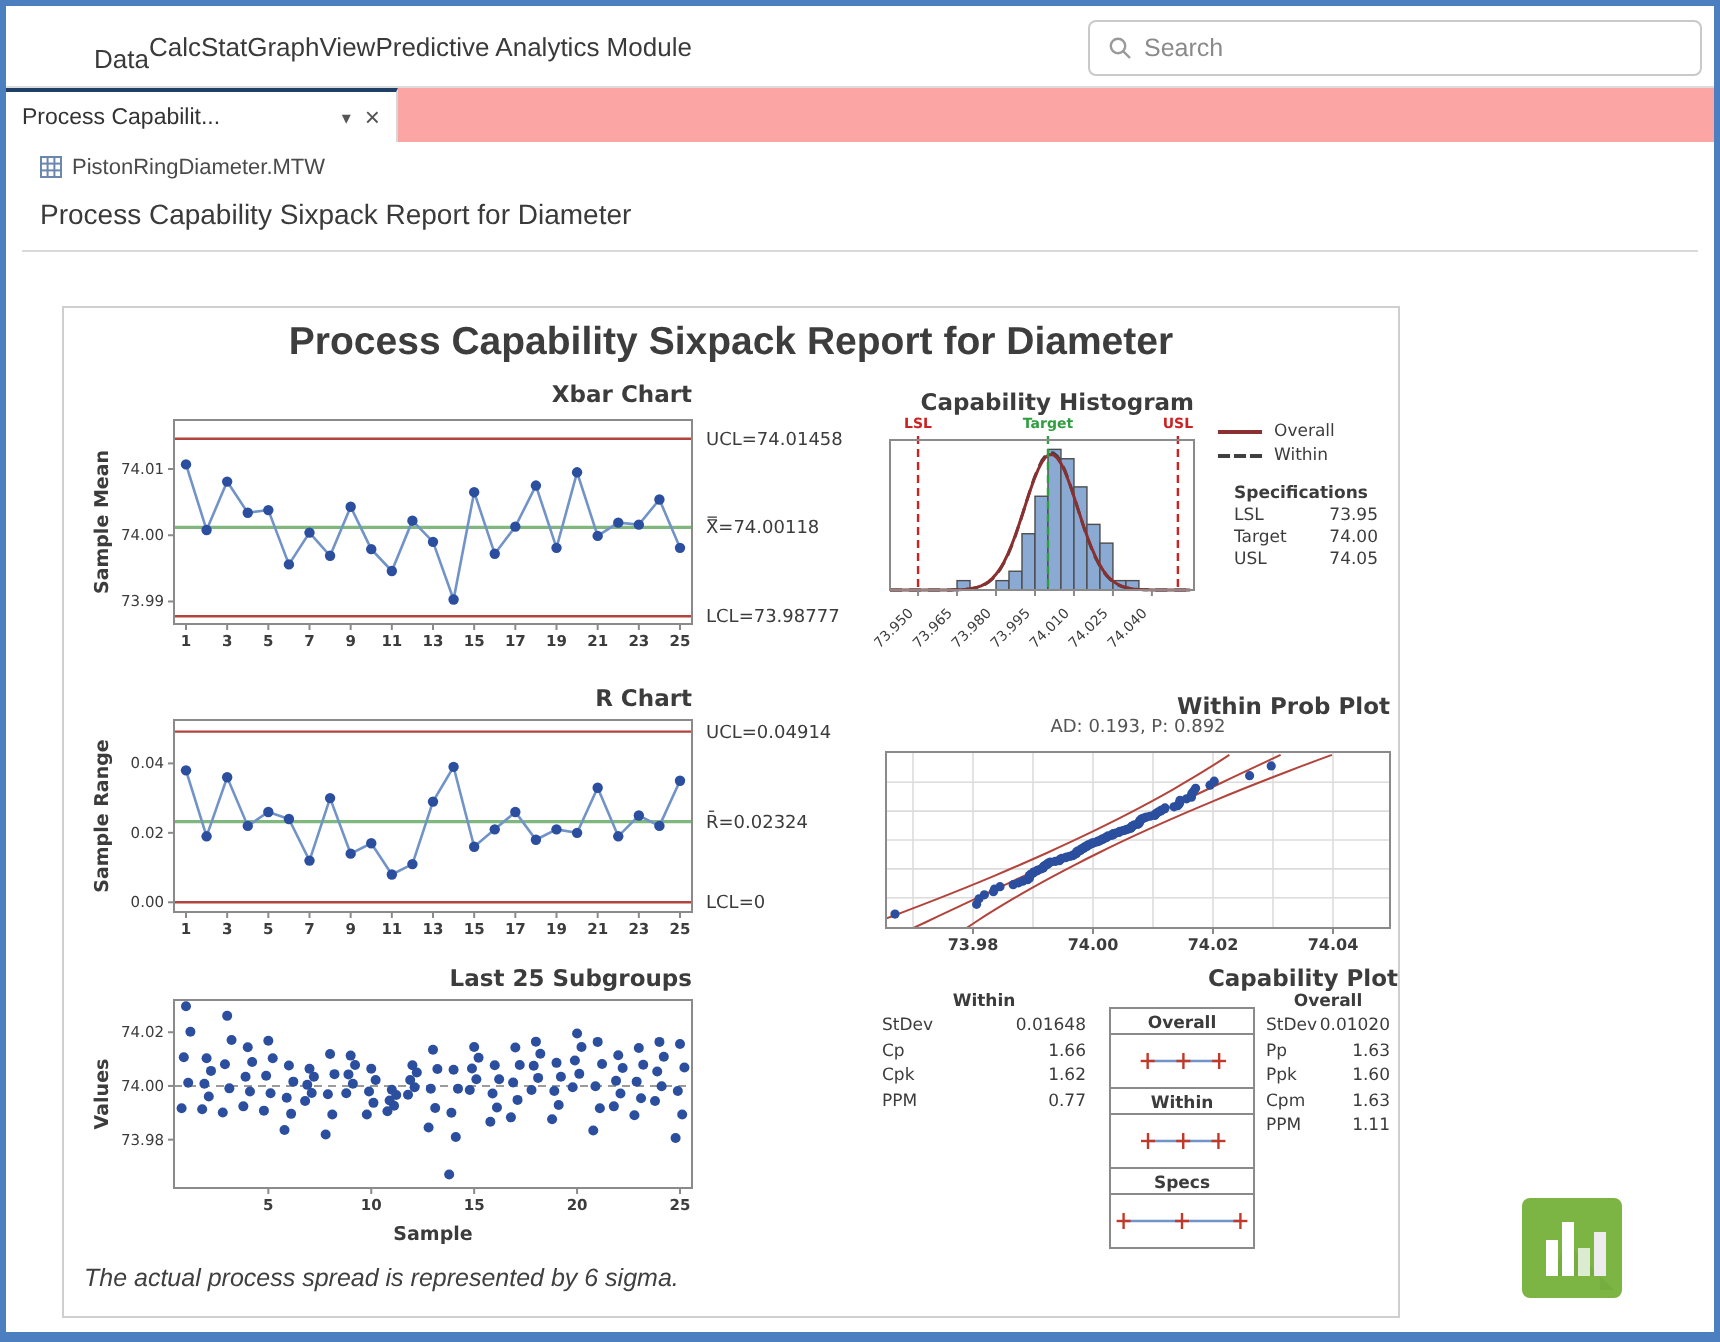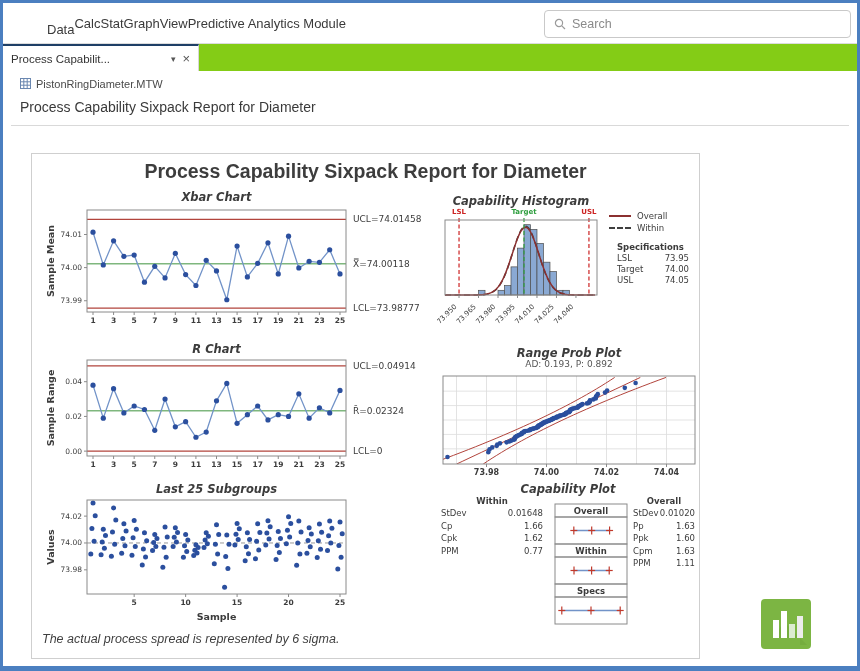--- a/index.html
+++ b/index.html
@@ -8,38 +8,38 @@
     font-family:"Liberation Sans",sans-serif;color:#3a3a3a;}
   
   .menubar{position:absolute;left:0;top:0;right:0;height:40px;background:#fff;display:flex;align-items:center;}
   .menu-item{font-size:13px;color:#3a3a3a;cursor:default;white-space:nowrap;}
   .menu-item:first-child{margin-left:44px;margin-top:12px;}
   .searchbox{position:absolute;right:6px;top:7px;width:305px;height:26px;border:1px solid #c9c9c9;
     border-radius:4px;display:flex;align-items:center;background:#fff;}
   .searchbox svg{margin:0 6px 0 9px;}
   .search-ph{font-size:12.5px;color:#8a8a8a;}
   
-  .tabbar{position:absolute;left:0;top:40px;right:0;height:27px;background:#84cc16;border-top:1px solid #dcdcdc;border-bottom:1px solid #e3e3e3;padding-left:12px;}
+  .tabbar{position:absolute;left:0;top:40px;right:0;height:27px;background:#fca5a5;border-top:1px solid #dcdcdc;border-bottom:1px solid #e3e3e3;padding-left:12px;}
   .tab{position:absolute;left:0;top:0;width:196px;height:27px;background:#fff;border-top:2px solid #1e3f66;
     border-right:1px solid #d7d7d7;box-sizing:border-box;display:flex;align-items:center;padding:0 8px;}
   .tab-label{font-size:11.5px;color:#333;white-space:nowrap;overflow:hidden;flex:1;}
   .tab-caret{font-size:9px;color:#555;margin:0 7px 0 4px;}
   .tab-close{font-size:13px;color:#555;line-height:11px;}
   
   .content{position:absolute;left:0;top:68px;right:0;bottom:0;background:#fff;}
   .wsrow{position:absolute;left:17px;top:7px;display:flex;align-items:flex-start;font-size:11px;color:#4a4a4a;}
   .wsrow svg{margin-right:5px;}
   .pagetitle{position:absolute;left:17px;top:28px;font-size:14px;color:#3a3a3a;}
   .hrule{position:absolute;left:8px;right:8px;top:54px;border-top:1px solid #d9d9d9;}
   
   .card{position:absolute;left:28px;top:82px;width:667px;height:504px;border:1px solid #cfcfcf;background:#fff;}
   .main-title{position:absolute;left:0;top:6px;width:100%;text-align:center;font-size:19.5px;font-weight:bold;color:#3d3d3d;}
   .panel{position:absolute;}
   .panel svg{position:absolute;left:0;top:0;font-family:"DejaVu Sans",sans-serif;}
-  .ptitle{position:absolute;top:0;text-align:center;font-size:11.5px;font-weight:bold;color:#3c3c3c;font-family:"DejaVu Sans",sans-serif;font-style:italic;}
+  .ptitle{position:absolute;top:0;text-align:right;font-size:11.5px;font-weight:bold;color:#3c3c3c;font-family:"DejaVu Sans",sans-serif;}
   .psub{position:absolute;text-align:center;font-size:9px;color:#555;font-family:"DejaVu Sans",sans-serif;}
   .footnote{position:absolute;left:10px;top:478px;font-size:12.5px;font-style:italic;color:#3f3f3f;}
   
   .legend{position:absolute;left:172px;top:16px;width:88px;font-family:"DejaVu Sans",sans-serif;font-size:8.5px;color:#3c3c3c;}
   .leg-row{display:flex;align-items:center;height:12px;}
   .leg-line{width:22px;margin-right:6px;border-top:2px solid #8b3030;}
   .leg-line.dash{border-top:2px dashed #3f3f3f;}
   .leg-specs-h{font-weight:bold;margin:8px 0 1px 8px;}
   .spec-row{display:flex;justify-content:space-between;margin-left:8px;width:72px;height:11px;}
   
@@ -299,21 +299,21 @@
             <line x1="298" x2="298" y1="114" y2="117" stroke="#8a8a8a" stroke-width="1"></line>
             <text x="298" y="125" font-size="7.5" fill="#3c3c3c" text-anchor="middle" font-weight="bold">25</text>
             <text x="311" y="26.832911392405055" font-size="9" fill="#3c3c3c">UCL=0.04914</text>
             <text x="311" y="71.79493670886076" font-size="9" fill="#3c3c3c">R̄=0.02324</text>
             <text x="311" y="112.13924050632912" font-size="9" fill="#3c3c3c">LCL=0</text>
             <text x="12" y="66" font-size="9.5" fill="#3c3c3c" font-weight="bold" text-anchor="middle" transform="rotate(-90 12 66)">Sample Range</text>
           </svg>
       </div>
 
       <div class="panel" style="left:405px;top:192px;width:262px;height:132px">
-        <div class="ptitle" style="left:6px;width:252px">Range Prob Plot</div>
+        <div class="ptitle" style="left:6px;width:252px">Within Prob Plot</div>
         <div class="psub" style="left:6px;top:13px;width:252px">AD: 0.193, P: 0.892</div>
         <svg id="svg-prob" width="262" height="132">
             <clipPath id="probclip">
               <rect x="6" y="30" width="252" height="88"></rect>
             </clipPath>
             <line x1="19.499999999980968" x2="19.499999999980968" y1="30" y2="118" stroke="#dcdcdc" stroke-width="0.8"></line>
             <line x1="49.50000000000025" x2="49.50000000000025" y1="30" y2="118" stroke="#dcdcdc" stroke-width="0.8"></line>
             <line x1="79.50000000001954" x2="79.50000000001954" y1="30" y2="118" stroke="#dcdcdc" stroke-width="0.8"></line>
             <line x1="109.50000000003882" x2="109.50000000003882" y1="30" y2="118" stroke="#dcdcdc" stroke-width="0.8"></line>
             <line x1="139.50000000005812" x2="139.50000000005812" y1="30" y2="118" stroke="#dcdcdc" stroke-width="0.8"></line>

